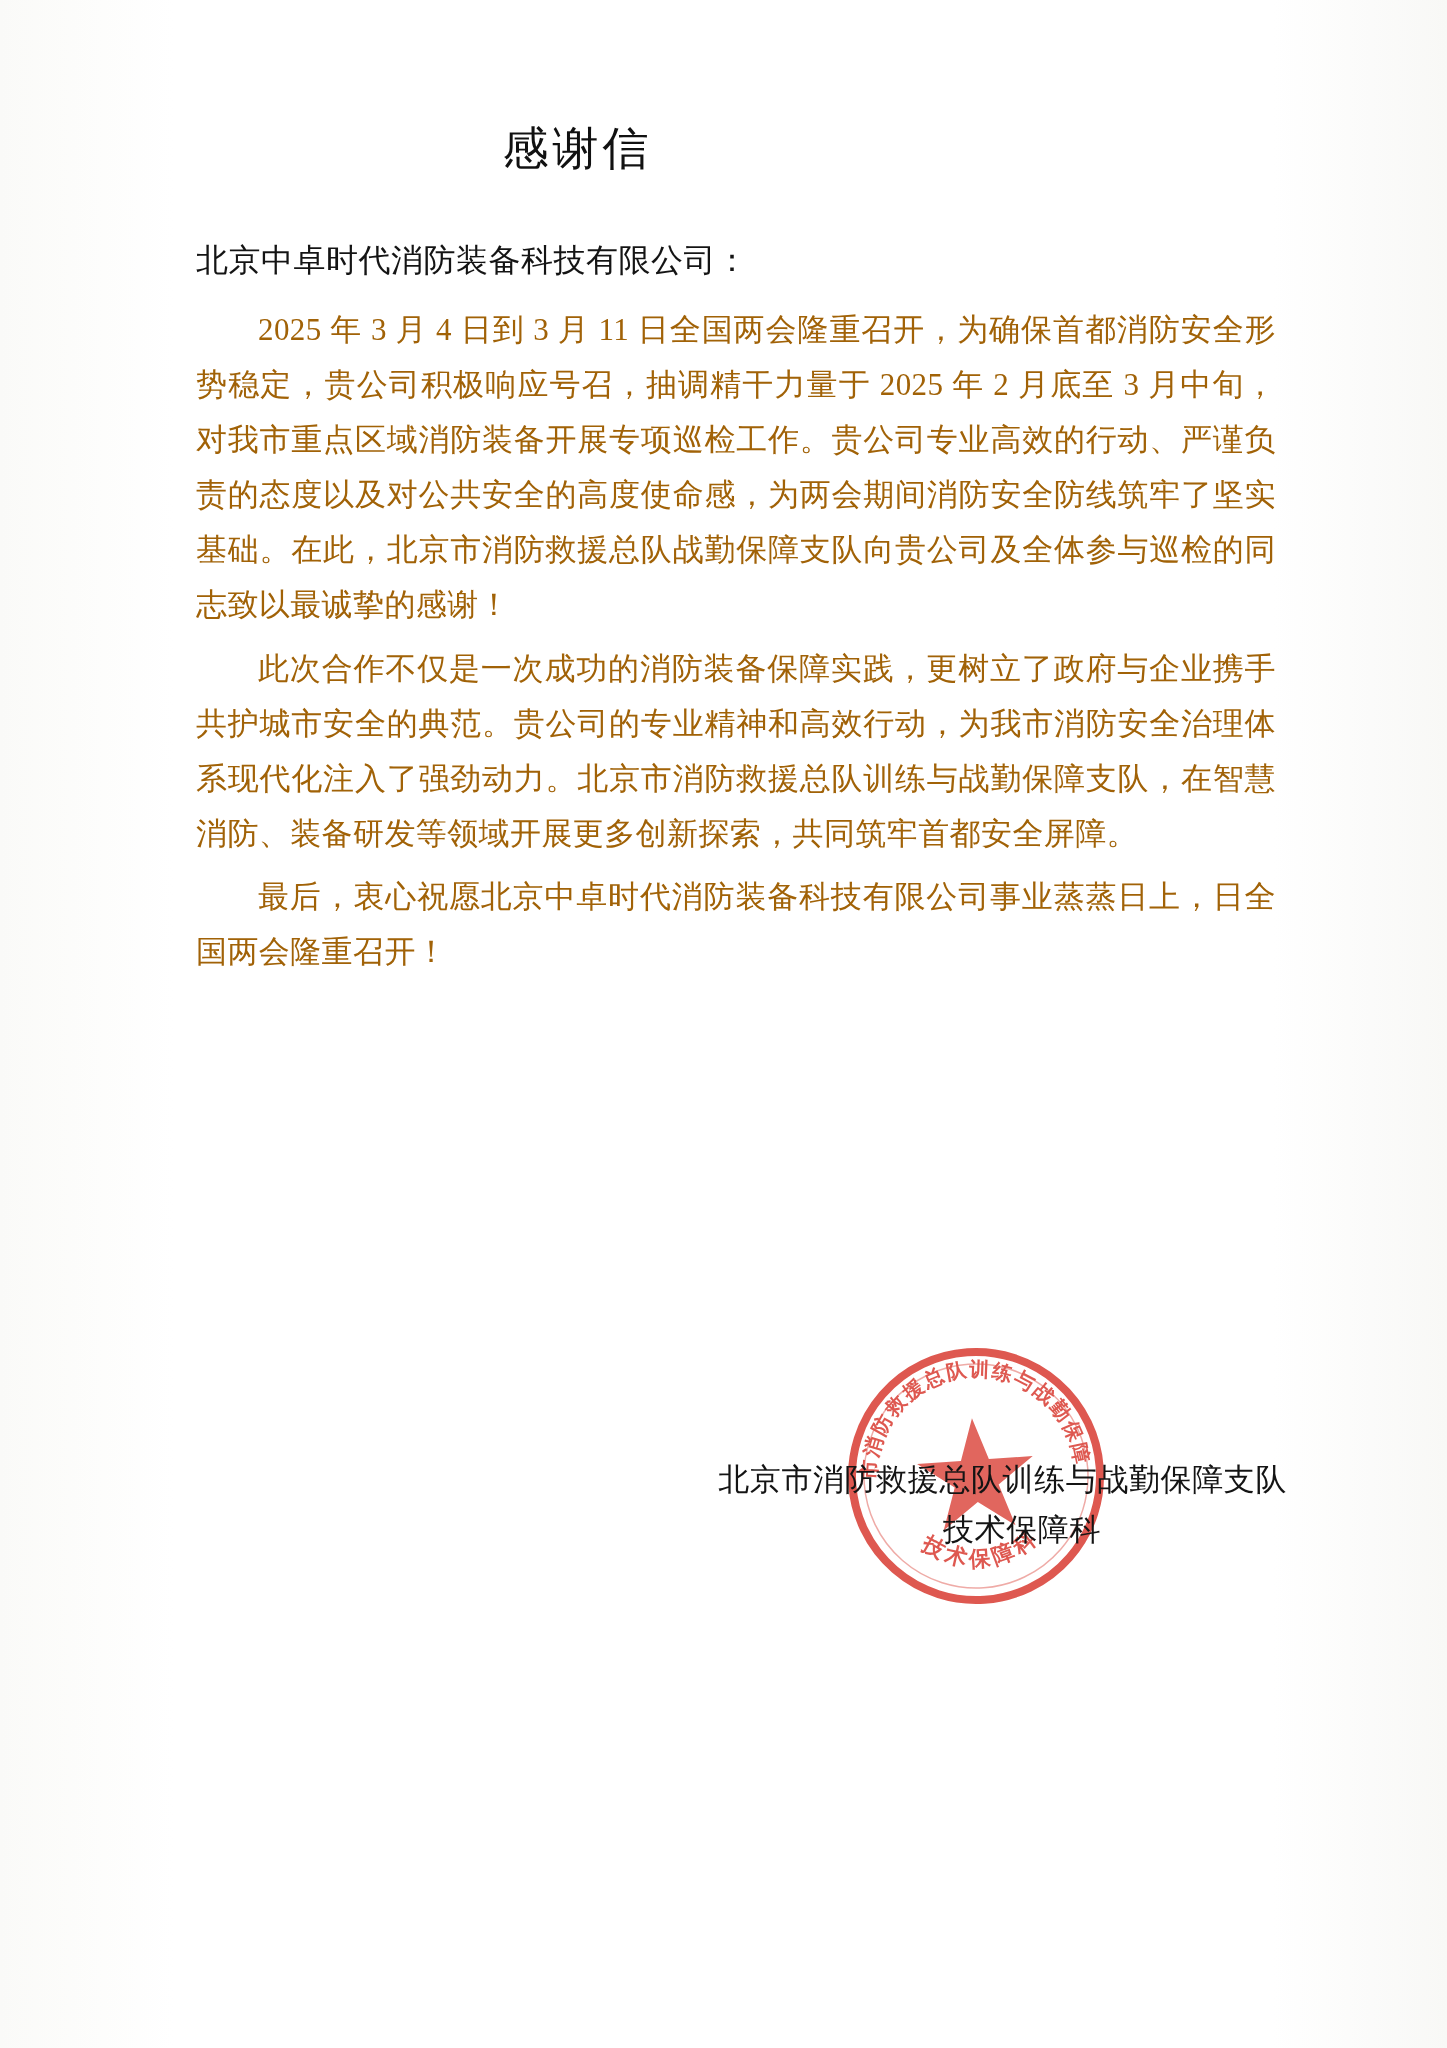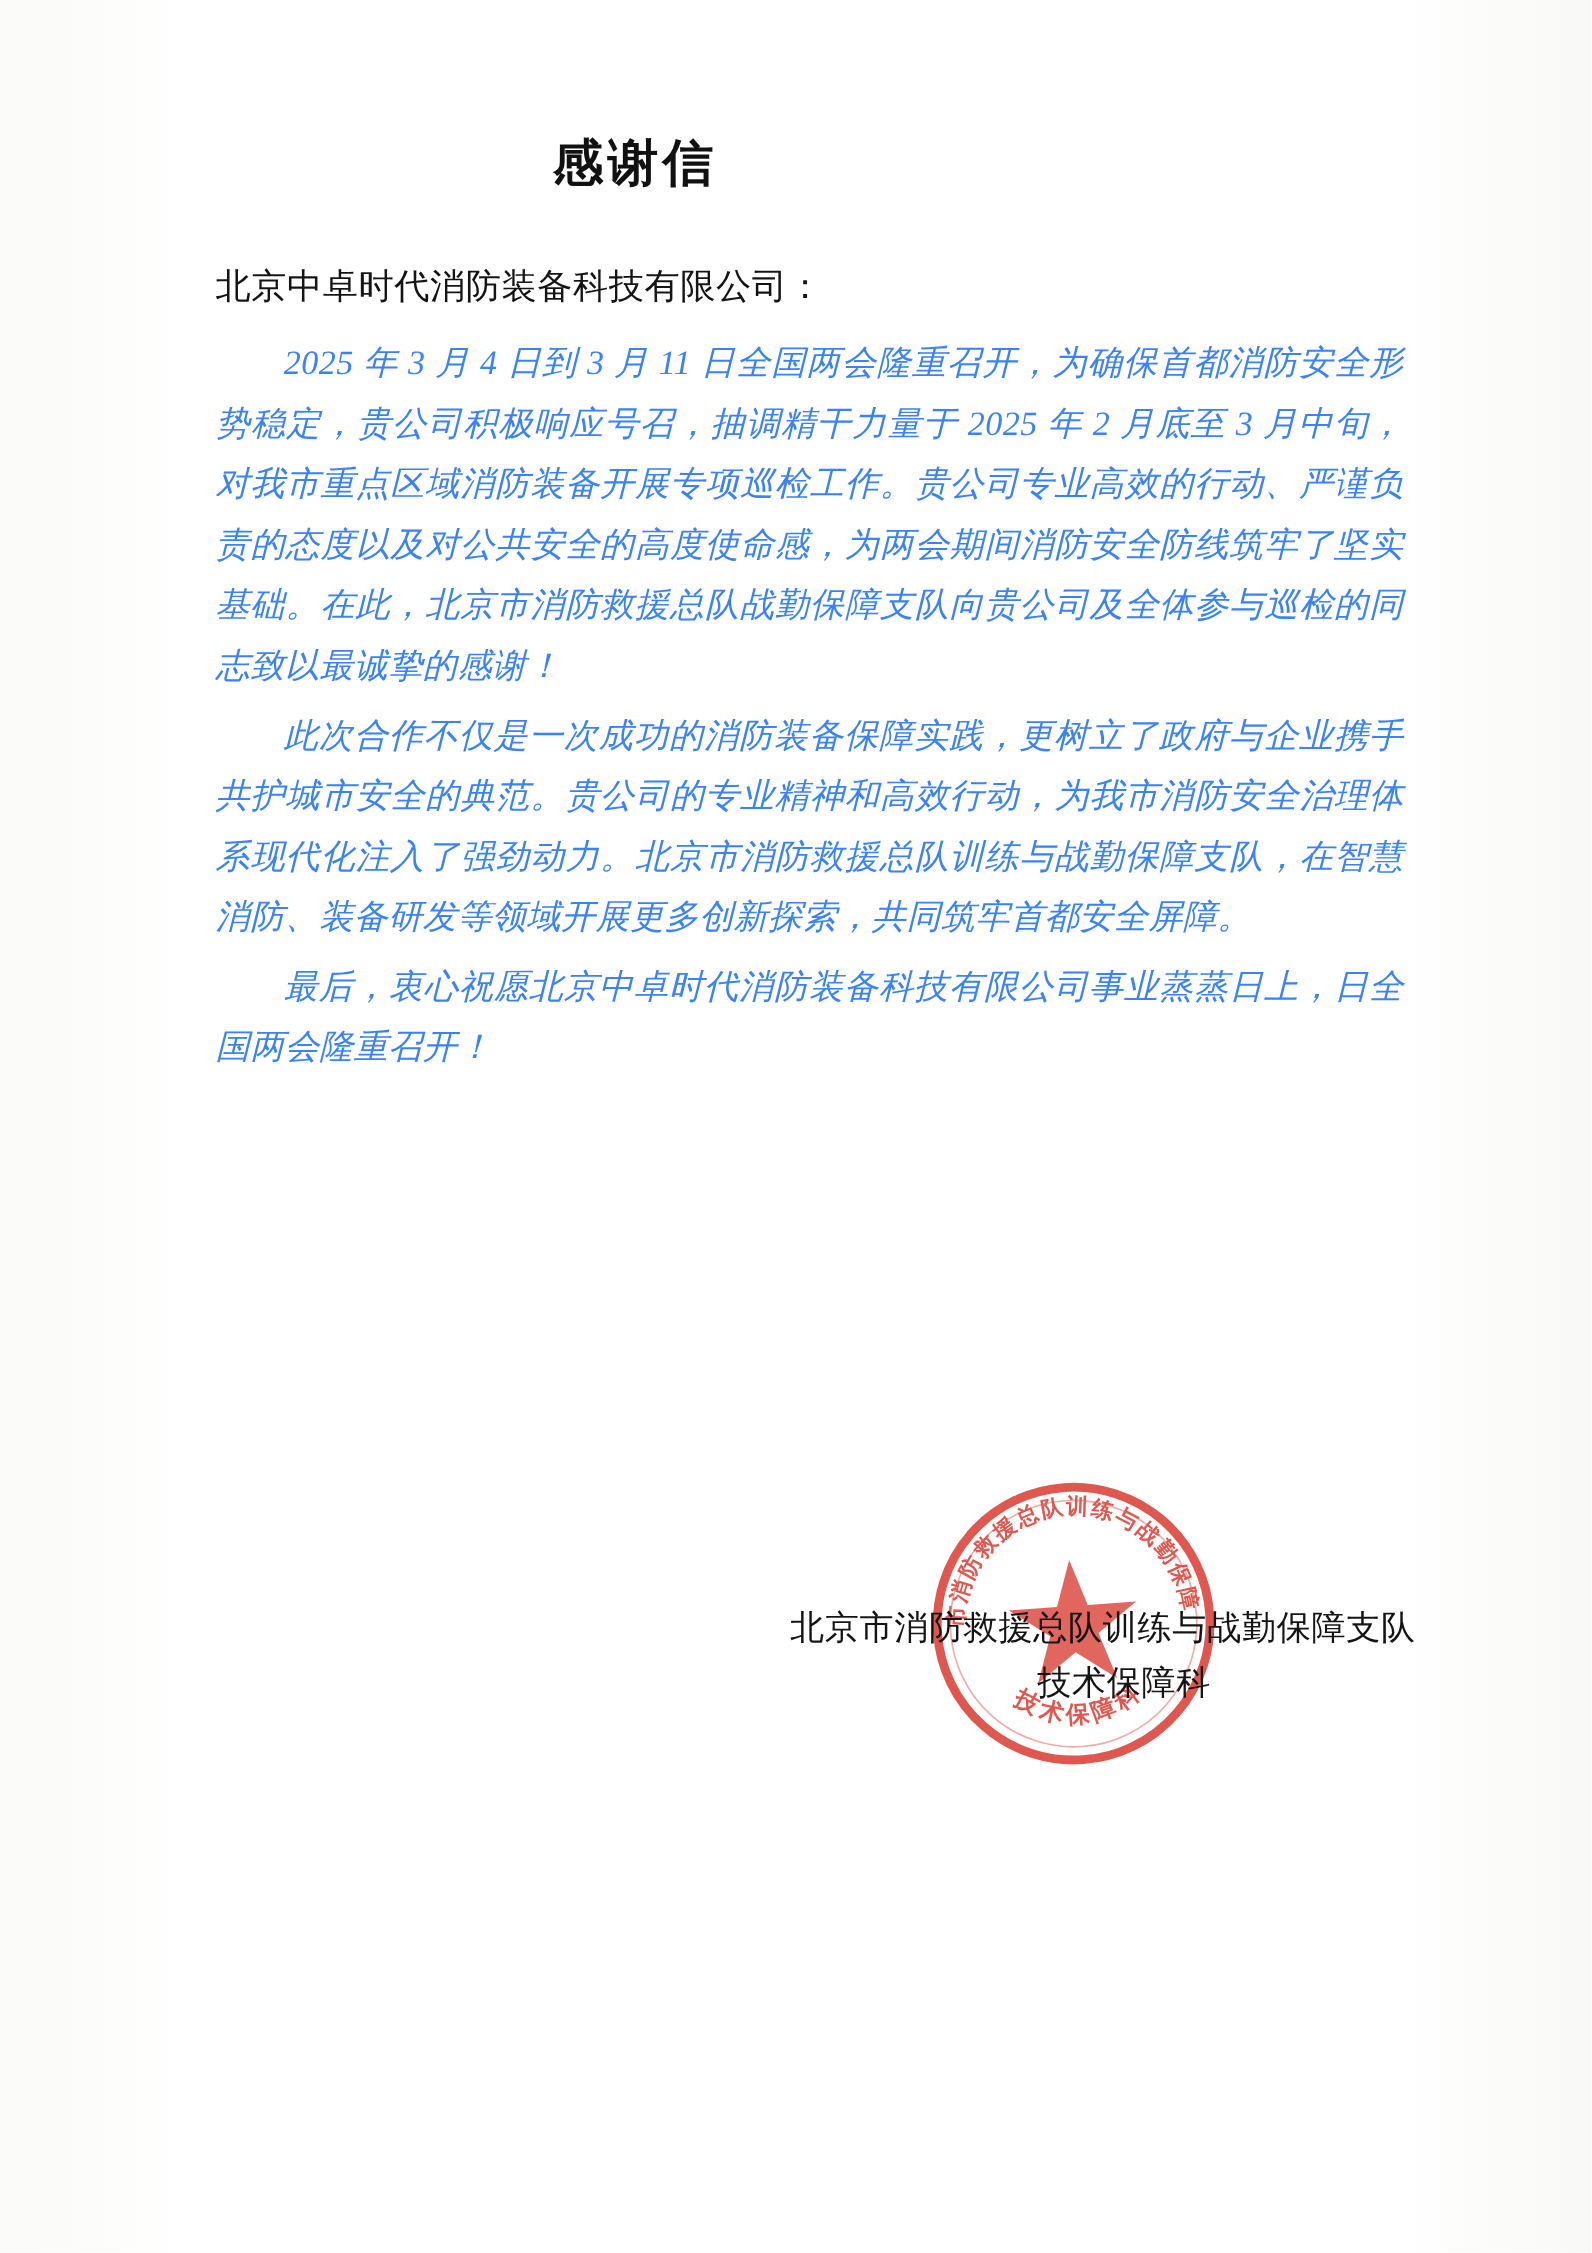--- a/index.html
+++ b/index.html
@@ -33,21 +33,21 @@
     padding: 0;
   }
 
   .doc-title {
     position: absolute;
     top: 118px;
     left: 0;
     width: 1155px;
     text-align: center;
     font-size: 46px;
-    font-weight: bold;
+    font-weight: normal;
     letter-spacing: 4px;
     color: #111;
     font-family: "Liberation Serif", "DejaVu Serif", serif;
   }
 
   .body-block {
     position: absolute;
     left: 196px;
     top: 236px;
     width: 1080px;
@@ -62,22 +62,21 @@
   }
 
   p.para {
     font-size: 31px;
     line-height: 1.78;
     letter-spacing: 0.4px;
     text-align: justify;
     text-justify: inter-ideograph;
     margin: 0 0 8px 0;
     text-indent: 2em;
-    color: #3b82f6;
-    font-style: italic;
+    color: #a16207;
   }
 
   .signature-block {
     position: absolute;
     right: 160px;
     top: 1455px;
     width: 680px;
     text-align: right;
     font-size: 31px;
     line-height: 1.62;

